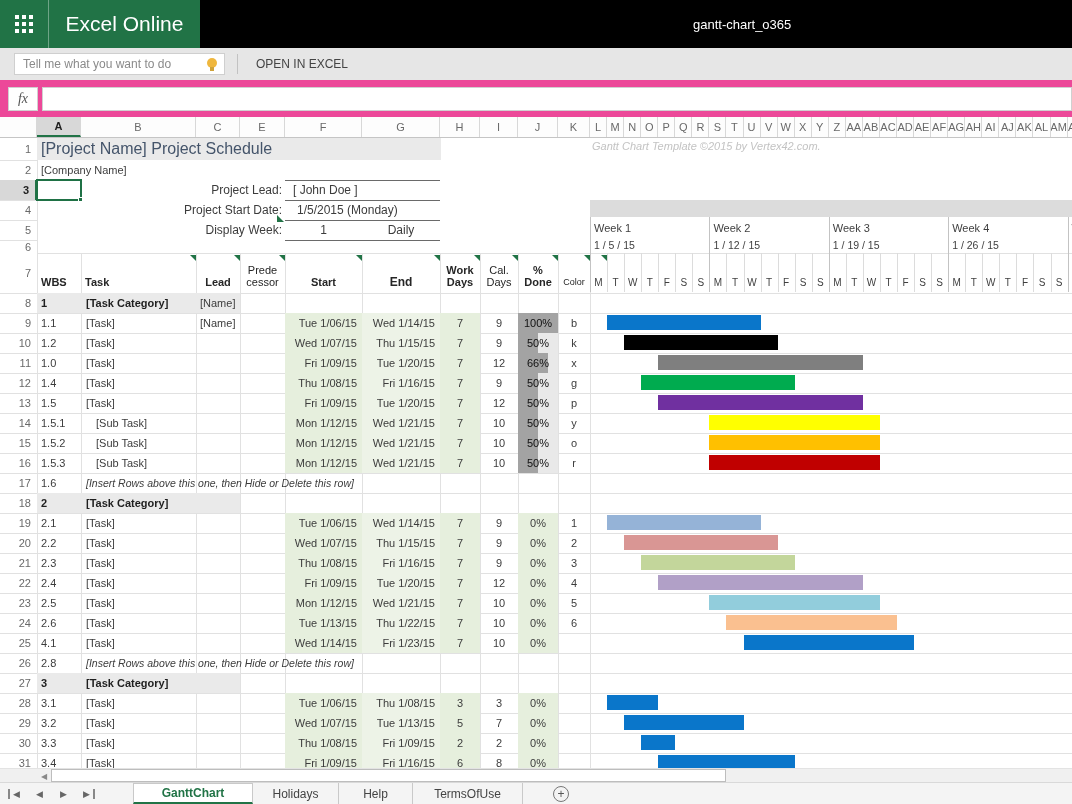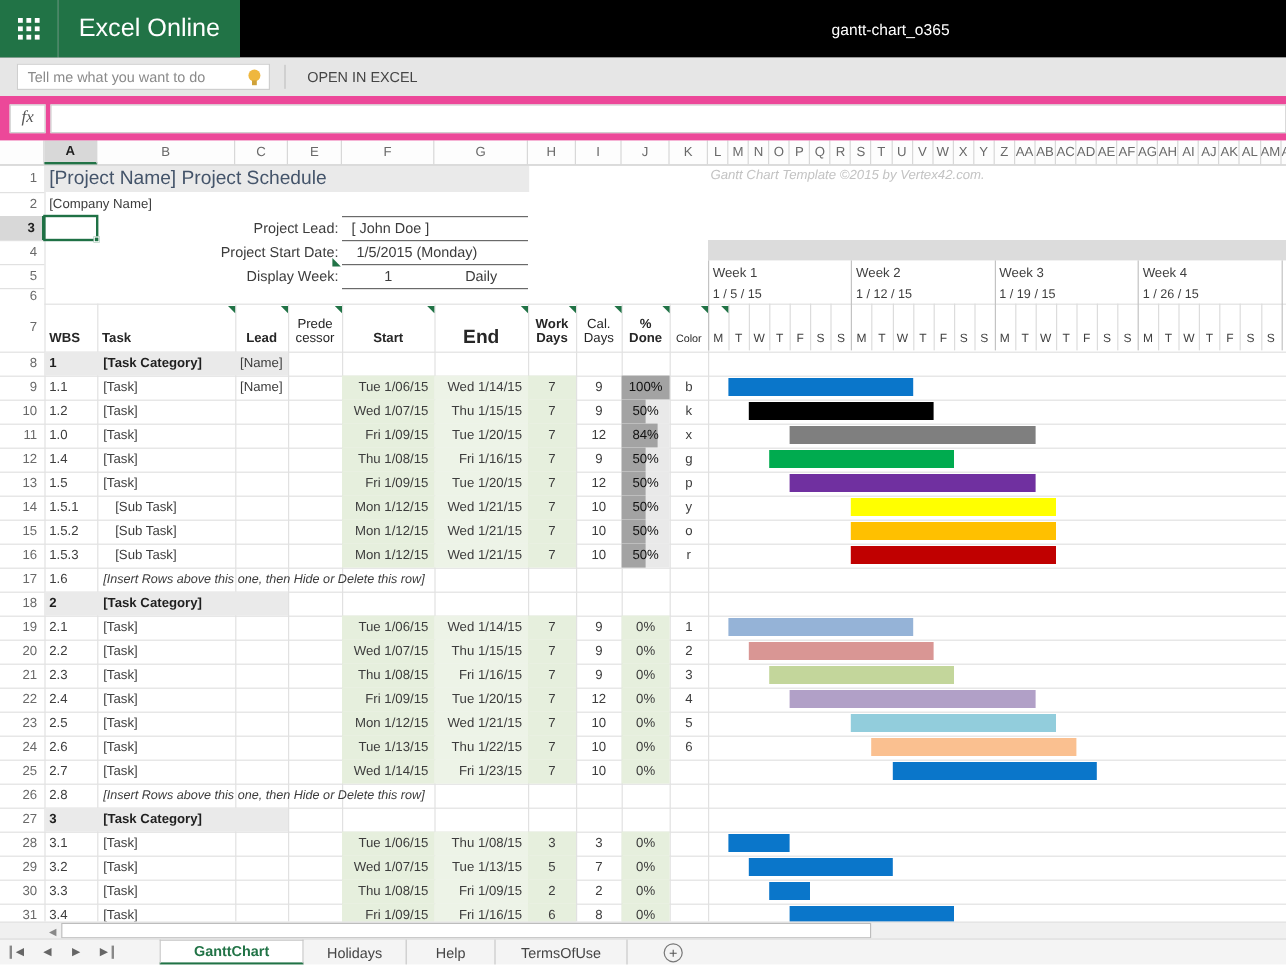--- a/index.html
+++ b/index.html
@@ -303,21 +303,21 @@
       <div style="position: absolute; left: 240px; top: 253px; width: 45px; height: 40px; display: flex; flex-direction: column; justify-content: flex-end; align-items: center; padding-bottom: 5px; padding-left: 0px; z-index: 4;">
         <div style="line-height: 12px; color: rgb(38, 38, 38); font-size: 11px; font-weight: normal;">Prede</div>
         <div style="line-height: 12px; color: rgb(38, 38, 38); font-size: 11px; font-weight: normal;">cessor</div>
         <div style="position: absolute; right: 0px; top: 2px; width: 0px; height: 0px; border-top: 6px solid rgb(33, 115, 70); border-left: 6px solid transparent;"></div>
       </div>
       <div style="position: absolute; left: 285px; top: 253px; width: 77px; height: 40px; display: flex; flex-direction: column; justify-content: flex-end; align-items: center; padding-bottom: 5px; padding-left: 0px; z-index: 4;">
         <div style="line-height: 12px; color: rgb(38, 38, 38); font-size: 11px; font-weight: bold;">Start</div>
         <div style="position: absolute; right: 0px; top: 2px; width: 0px; height: 0px; border-top: 6px solid rgb(33, 115, 70); border-left: 6px solid transparent;"></div>
       </div>
       <div style="position: absolute; left: 362px; top: 253px; width: 78px; height: 40px; display: flex; flex-direction: column; justify-content: flex-end; align-items: center; padding-bottom: 5px; padding-left: 0px; z-index: 4;">
-        <div style="line-height: 12px; color: rgb(38, 38, 38); font-size: 16px; font-weight: bold;">End</div>
+        <div style="line-height: 12px; color: rgb(38, 38, 38); font-size: 12px; font-weight: bold;">End</div>
         <div style="position: absolute; right: 0px; top: 2px; width: 0px; height: 0px; border-top: 6px solid rgb(33, 115, 70); border-left: 6px solid transparent;"></div>
       </div>
       <div style="position: absolute; left: 440px; top: 253px; width: 40px; height: 40px; display: flex; flex-direction: column; justify-content: flex-end; align-items: center; padding-bottom: 5px; padding-left: 0px; z-index: 4;">
         <div style="line-height: 12px; color: rgb(38, 38, 38); font-size: 11px; font-weight: bold;">Work</div>
         <div style="line-height: 12px; color: rgb(38, 38, 38); font-size: 11px; font-weight: bold;">Days</div>
         <div style="position: absolute; right: 0px; top: 2px; width: 0px; height: 0px; border-top: 6px solid rgb(33, 115, 70); border-left: 6px solid transparent;"></div>
       </div>
       <div style="position: absolute; left: 480px; top: 253px; width: 38px; height: 40px; display: flex; flex-direction: column; justify-content: flex-end; align-items: center; padding-bottom: 5px; padding-left: 0px; z-index: 4;">
         <div style="line-height: 12px; color: rgb(38, 38, 38); font-size: 11px; font-weight: normal;">Cal.</div>
         <div style="line-height: 12px; color: rgb(38, 38, 38); font-size: 11px; font-weight: normal;">Days</div>
@@ -363,21 +363,21 @@
       <div style="position: absolute; top: 333px; height: 20px; font: 11px &quot;Liberation Sans&quot;, sans-serif; color: rgb(60, 60, 60); display: flex; align-items: center; z-index: 4; left: 558px; width: 32px; justify-content: center;">k</div>
       <div style="position: absolute; left: 624.114px; top: 335px; width: 153.513px; height: 15px; background: rgb(0, 0, 0); z-index: 4;"></div>
       <div style="position: absolute; top: 353px; height: 20px; font: 11px &quot;Liberation Sans&quot;, sans-serif; color: rgb(60, 60, 60); display: flex; align-items: center; z-index: 4; left: 41px; width: 42px;">1.0</div>
       <div style="position: absolute; top: 353px; height: 20px; font: 11px &quot;Liberation Sans&quot;, sans-serif; color: rgb(60, 60, 60); display: flex; align-items: center; z-index: 4; left: 86px; width: 105px;">[Task]</div>
       <div style="position: absolute; top: 353px; height: 20px; font: 11px &quot;Liberation Sans&quot;, sans-serif; color: rgb(60, 60, 60); display: flex; align-items: center; z-index: 3; left: 285px; width: 77px; background: rgb(230, 239, 221); justify-content: flex-end; padding-right: 5px;">Fri 1/09/15</div>
       <div style="position: absolute; top: 353px; height: 20px; font: 11px &quot;Liberation Sans&quot;, sans-serif; color: rgb(60, 60, 60); display: flex; align-items: center; z-index: 3; left: 362px; width: 78px; background: rgb(237, 243, 231); justify-content: flex-end; padding-right: 5px;">Tue 1/20/15</div>
       <div style="position: absolute; top: 353px; height: 20px; font: 11px &quot;Liberation Sans&quot;, sans-serif; color: rgb(60, 60, 60); display: flex; align-items: center; z-index: 3; left: 440px; width: 40px; background: rgb(230, 239, 221); justify-content: center;">7</div>
       <div style="position: absolute; top: 353px; height: 20px; font: 11px &quot;Liberation Sans&quot;, sans-serif; color: rgb(60, 60, 60); display: flex; align-items: center; z-index: 4; left: 480px; width: 38px; justify-content: center;">12</div>
       <div style="position: absolute; left: 518px; top: 353px; width: 40px; height: 20px; background: rgb(233, 233, 233); z-index: 3;">
         <div style="position: absolute; left: 0px; top: 0px; width: 75%; height: 100%; background: rgb(163, 163, 163);"></div>
-        <div style="position: absolute; left: 0px; top: 0px; width: 100%; height: 100%; font: 11px &quot;Liberation Sans&quot;, sans-serif; color: rgb(17, 17, 17); display: flex; align-items: center; justify-content: center;">84%</div>
+        <div style="position: absolute; left: 0px; top: 0px; width: 100%; height: 100%; font: 11px &quot;Liberation Sans&quot;, sans-serif; color: rgb(17, 17, 17); display: flex; align-items: center; justify-content: center;">66%</div>
       </div>
       <div style="position: absolute; top: 353px; height: 20px; font: 11px &quot;Liberation Sans&quot;, sans-serif; color: rgb(60, 60, 60); display: flex; align-items: center; z-index: 4; left: 558px; width: 32px; justify-content: center;">x</div>
       <div style="position: absolute; left: 658.228px; top: 355px; width: 204.684px; height: 15px; background: rgb(127, 127, 127); z-index: 4;"></div>
       <div style="position: absolute; top: 373px; height: 20px; font: 11px &quot;Liberation Sans&quot;, sans-serif; color: rgb(60, 60, 60); display: flex; align-items: center; z-index: 4; left: 41px; width: 42px;">1.4</div>
       <div style="position: absolute; top: 373px; height: 20px; font: 11px &quot;Liberation Sans&quot;, sans-serif; color: rgb(60, 60, 60); display: flex; align-items: center; z-index: 4; left: 86px; width: 105px;">[Task]</div>
       <div style="position: absolute; top: 373px; height: 20px; font: 11px &quot;Liberation Sans&quot;, sans-serif; color: rgb(60, 60, 60); display: flex; align-items: center; z-index: 3; left: 285px; width: 77px; background: rgb(230, 239, 221); justify-content: flex-end; padding-right: 5px;">Thu 1/08/15</div>
       <div style="position: absolute; top: 373px; height: 20px; font: 11px &quot;Liberation Sans&quot;, sans-serif; color: rgb(60, 60, 60); display: flex; align-items: center; z-index: 3; left: 362px; width: 78px; background: rgb(237, 243, 231); justify-content: flex-end; padding-right: 5px;">Fri 1/16/15</div>
       <div style="position: absolute; top: 373px; height: 20px; font: 11px &quot;Liberation Sans&quot;, sans-serif; color: rgb(60, 60, 60); display: flex; align-items: center; z-index: 3; left: 440px; width: 40px; background: rgb(230, 239, 221); justify-content: center;">7</div>
       <div style="position: absolute; top: 373px; height: 20px; font: 11px &quot;Liberation Sans&quot;, sans-serif; color: rgb(60, 60, 60); display: flex; align-items: center; z-index: 4; left: 480px; width: 38px; justify-content: center;">9</div>
       <div style="position: absolute; left: 518px; top: 373px; width: 40px; height: 20px; background: rgb(233, 233, 233); z-index: 3;">
@@ -486,21 +486,21 @@
       <div style="position: absolute; left: 709.399px; top: 595px; width: 170.57px; height: 15px; background: rgb(146, 205, 220); z-index: 4;"></div>
       <div style="position: absolute; top: 613px; height: 20px; font: 11px &quot;Liberation Sans&quot;, sans-serif; color: rgb(60, 60, 60); display: flex; align-items: center; z-index: 4; left: 41px; width: 42px;">2.6</div>
       <div style="position: absolute; top: 613px; height: 20px; font: 11px &quot;Liberation Sans&quot;, sans-serif; color: rgb(60, 60, 60); display: flex; align-items: center; z-index: 4; left: 86px; width: 105px;">[Task]</div>
       <div style="position: absolute; top: 613px; height: 20px; font: 11px &quot;Liberation Sans&quot;, sans-serif; color: rgb(60, 60, 60); display: flex; align-items: center; z-index: 3; left: 285px; width: 77px; background: rgb(230, 239, 221); justify-content: flex-end; padding-right: 5px;">Tue 1/13/15</div>
       <div style="position: absolute; top: 613px; height: 20px; font: 11px &quot;Liberation Sans&quot;, sans-serif; color: rgb(60, 60, 60); display: flex; align-items: center; z-index: 3; left: 362px; width: 78px; background: rgb(237, 243, 231); justify-content: flex-end; padding-right: 5px;">Thu 1/22/15</div>
       <div style="position: absolute; top: 613px; height: 20px; font: 11px &quot;Liberation Sans&quot;, sans-serif; color: rgb(60, 60, 60); display: flex; align-items: center; z-index: 3; left: 440px; width: 40px; background: rgb(230, 239, 221); justify-content: center;">7</div>
       <div style="position: absolute; top: 613px; height: 20px; font: 11px &quot;Liberation Sans&quot;, sans-serif; color: rgb(60, 60, 60); display: flex; align-items: center; z-index: 4; left: 480px; width: 38px; justify-content: center;">10</div>
       <div style="position: absolute; top: 613px; height: 20px; font: 11px &quot;Liberation Sans&quot;, sans-serif; color: rgb(60, 60, 60); display: flex; align-items: center; z-index: 3; left: 518px; width: 40px; background: rgb(230, 239, 221); justify-content: center;">0%</div>
       <div style="position: absolute; top: 613px; height: 20px; font: 11px &quot;Liberation Sans&quot;, sans-serif; color: rgb(60, 60, 60); display: flex; align-items: center; z-index: 4; left: 558px; width: 32px; justify-content: center;">6</div>
       <div style="position: absolute; left: 726.456px; top: 615px; width: 170.57px; height: 15px; background: rgb(250, 192, 144); z-index: 4;"></div>
-      <div style="position: absolute; top: 633px; height: 20px; font: 11px &quot;Liberation Sans&quot;, sans-serif; color: rgb(60, 60, 60); display: flex; align-items: center; z-index: 4; left: 41px; width: 42px;">2.7</div>
+      <div style="position: absolute; top: 633px; height: 20px; font: 11px &quot;Liberation Sans&quot;, sans-serif; color: rgb(60, 60, 60); display: flex; align-items: center; z-index: 4; left: 41px; width: 42px;">4.1</div>
       <div style="position: absolute; top: 633px; height: 20px; font: 11px &quot;Liberation Sans&quot;, sans-serif; color: rgb(60, 60, 60); display: flex; align-items: center; z-index: 4; left: 86px; width: 105px;">[Task]</div>
       <div style="position: absolute; top: 633px; height: 20px; font: 11px &quot;Liberation Sans&quot;, sans-serif; color: rgb(60, 60, 60); display: flex; align-items: center; z-index: 3; left: 285px; width: 77px; background: rgb(230, 239, 221); justify-content: flex-end; padding-right: 5px;">Wed 1/14/15</div>
       <div style="position: absolute; top: 633px; height: 20px; font: 11px &quot;Liberation Sans&quot;, sans-serif; color: rgb(60, 60, 60); display: flex; align-items: center; z-index: 3; left: 362px; width: 78px; background: rgb(237, 243, 231); justify-content: flex-end; padding-right: 5px;">Fri 1/23/15</div>
       <div style="position: absolute; top: 633px; height: 20px; font: 11px &quot;Liberation Sans&quot;, sans-serif; color: rgb(60, 60, 60); display: flex; align-items: center; z-index: 3; left: 440px; width: 40px; background: rgb(230, 239, 221); justify-content: center;">7</div>
       <div style="position: absolute; top: 633px; height: 20px; font: 11px &quot;Liberation Sans&quot;, sans-serif; color: rgb(60, 60, 60); display: flex; align-items: center; z-index: 4; left: 480px; width: 38px; justify-content: center;">10</div>
       <div style="position: absolute; top: 633px; height: 20px; font: 11px &quot;Liberation Sans&quot;, sans-serif; color: rgb(60, 60, 60); display: flex; align-items: center; z-index: 3; left: 518px; width: 40px; background: rgb(230, 239, 221); justify-content: center;">0%</div>
       <div style="position: absolute; left: 743.513px; top: 635px; width: 170.57px; height: 15px; background: rgb(10, 118, 202); z-index: 4;"></div>
       <div style="position: absolute; top: 653px; height: 20px; font: 11px &quot;Liberation Sans&quot;, sans-serif; color: rgb(60, 60, 60); display: flex; align-items: center; z-index: 4; left: 41px; width: 40px;">2.8</div>
       <div style="position: absolute; top: 653px; height: 20px; font: italic 10.5px &quot;Liberation Sans&quot;, sans-serif; color: rgb(60, 60, 60); display: flex; align-items: center; z-index: 4; left: 86px; width: 330px; white-space: nowrap;">[Insert Rows above this one, then Hide or Delete this row]</div>
       <div style="position: absolute; left: 37px; top: 673px; width: 203px; height: 20px; background: rgb(234, 234, 234); z-index: 2;"></div>

